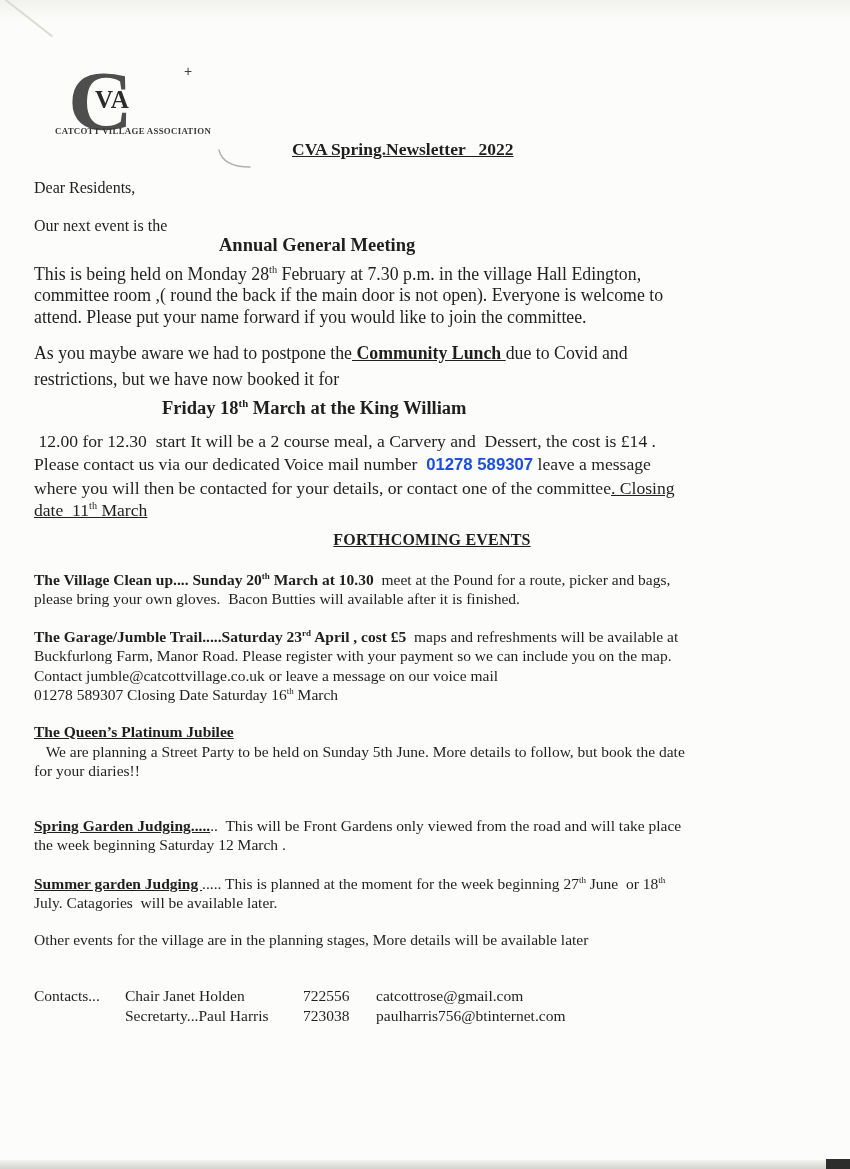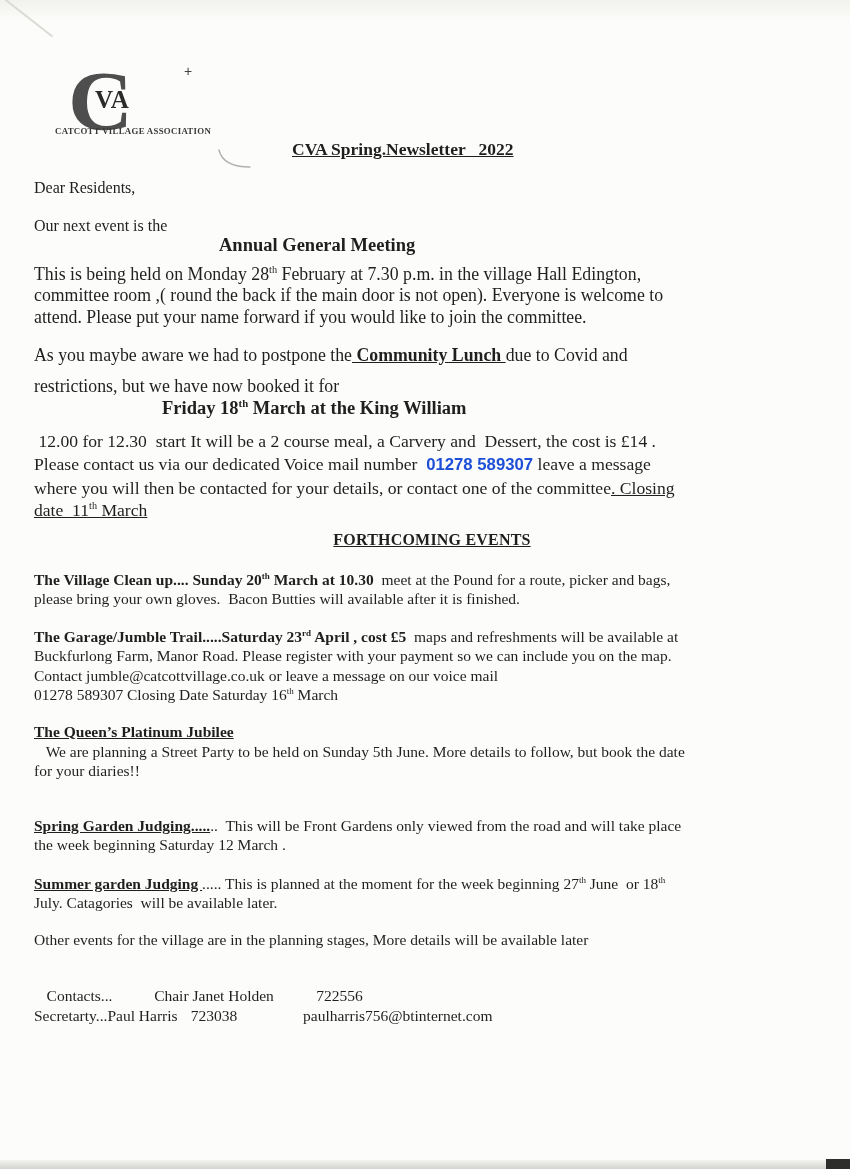--- a/index.html
+++ b/index.html
@@ -46,41 +46,41 @@
     font-size:14px;color:#444;font-family:"Liberation Sans", sans-serif;
   }
   .pen-arc{position:absolute;left:214px;top:146px;opacity:.85;}
 
   
   .title{top:139px;left:292px;width:520px;font-size:17.5px;}
   .salutation{top:179px;font-size:16px;}
   .intro{top:217px;font-size:16px;}
   .agm-h{top:235px;left:219px;font-size:18.5px;font-weight:700;}
   .agm-p{top:264px;font-size:17.8px;line-height:21.4px;}
-  .postpone{top:340px;font-size:17.8px;line-height:31px;}
+  .postpone{top:340px;font-size:17.8px;line-height:26px;}
   .king-h{top:398px;left:162px;font-size:18.5px;}
   .lunch{top:430px;font-size:17.6px;line-height:22.8px;}
   .forth{top:531px;font-size:16px;letter-spacing:.2px;text-align:center;}
   .small{font-size:15.5px;line-height:19.3px;}
   .cleanup{top:570px;}
   .jumble{top:627px;}
   .jub-h{top:722px;}
   .jub-p{top:742px;}
   .spring{top:816px;}
   .summer{top:874px;}
   .other{top:930px;}
 
   
   .contacts{
     top:986px;
     display:grid;
     grid-template-columns:91px 178px 73px auto;
     font-size:15.5px;line-height:19.6px;
   }
-  .contacts span{white-space:pre;text-align:center;}
+  .contacts span{white-space:pre;}
 
   
   .crease{
     position:absolute;left:-10px;top:14px;width:70px;height:1.5px;
     background:#dadad6;transform:rotate(38deg);
   }
   .top-shade{
     position:absolute;left:0;top:0;width:850px;height:22px;
     background:linear-gradient(#f1f1ee, rgba(252,252,250,0));
   }
@@ -155,20 +155,21 @@
 
   <div class="blk small summer"><span class="u"><span class="b">Summer garden Judging </span></span><span>..... This is planned at the moment for the week beginning 27</span><sup>th</sup><span> June  or 18</span><sup>th</sup><span>
 July. Catagories  will be available later.</span></div>
 
   <div class="blk small other">Other events for the village are in the planning stages, More details will be available later</div>
 
   <div class="blk contacts">
     <span>Contacts...</span>
     <span>Chair Janet Holden</span>
     <span>722556</span>
+    <span>catcottrose@gmail.com</span>
     <span></span>
     <span>Secretarty...Paul Harris</span>
     <span>723038</span>
     <span>paulharris756@btinternet.com</span>
   </div>
 
   <div class="scan-bottom"></div>
   <div class="scan-corner"></div>
 
 </div>

